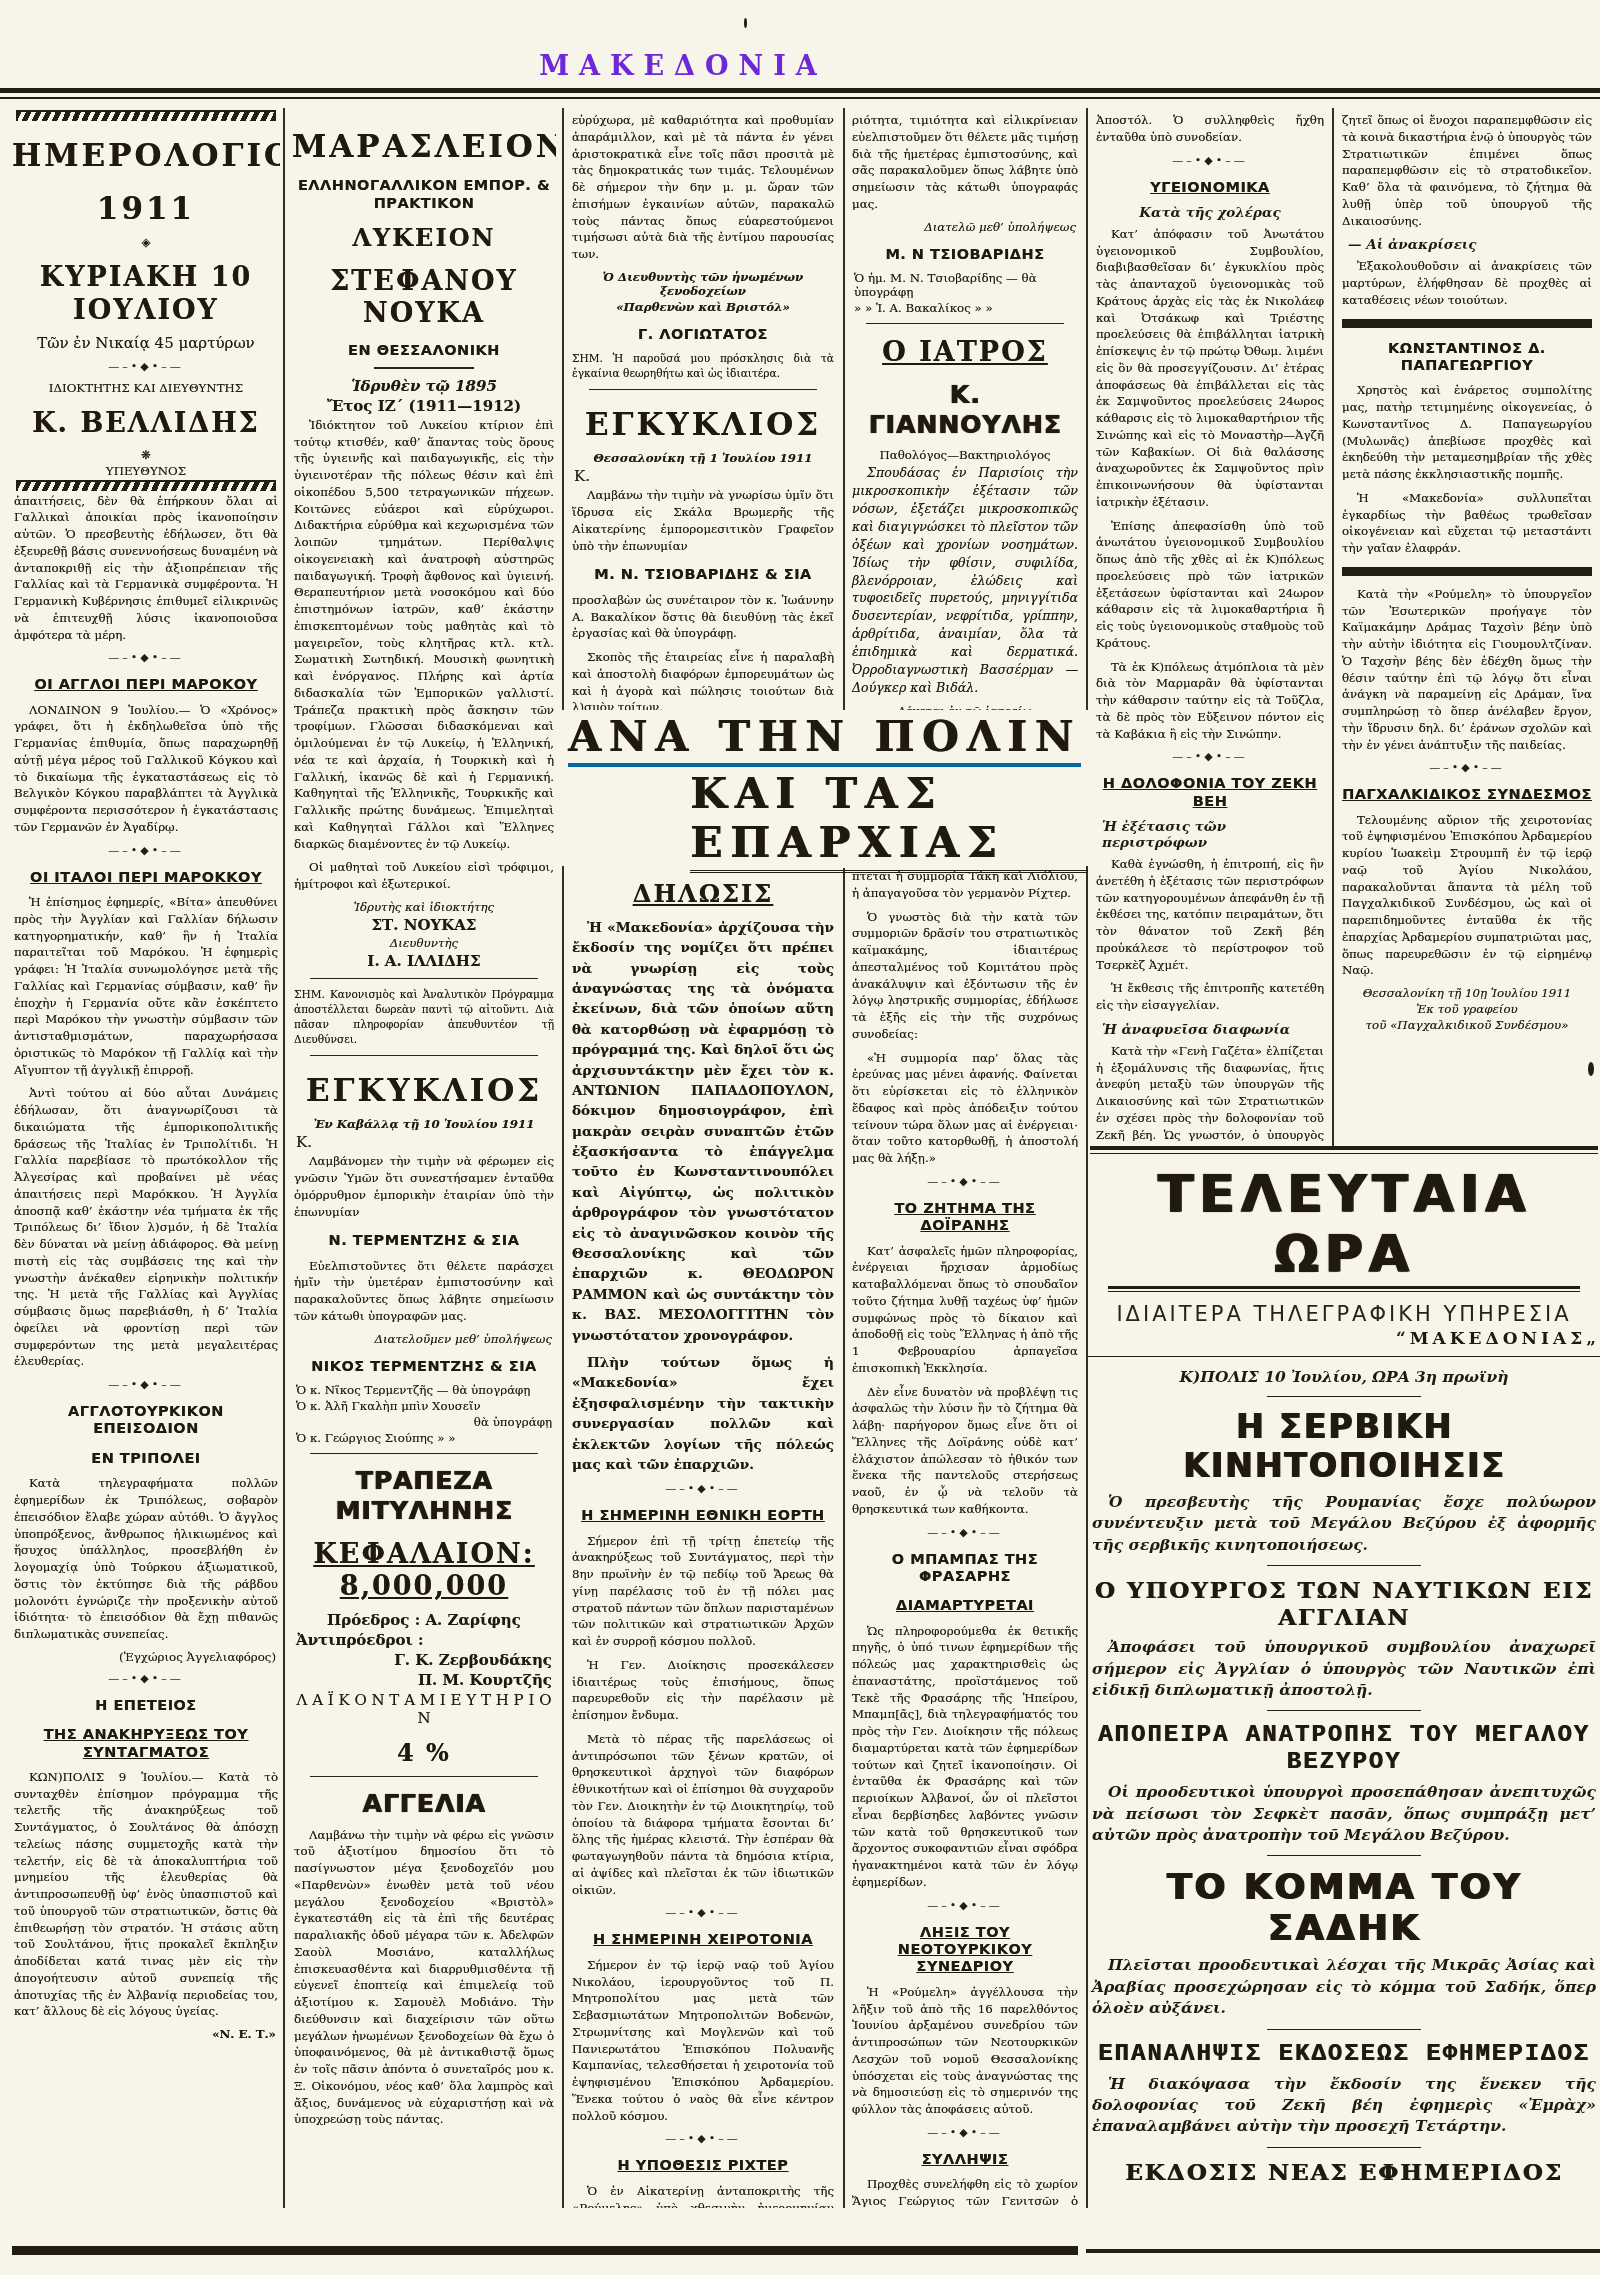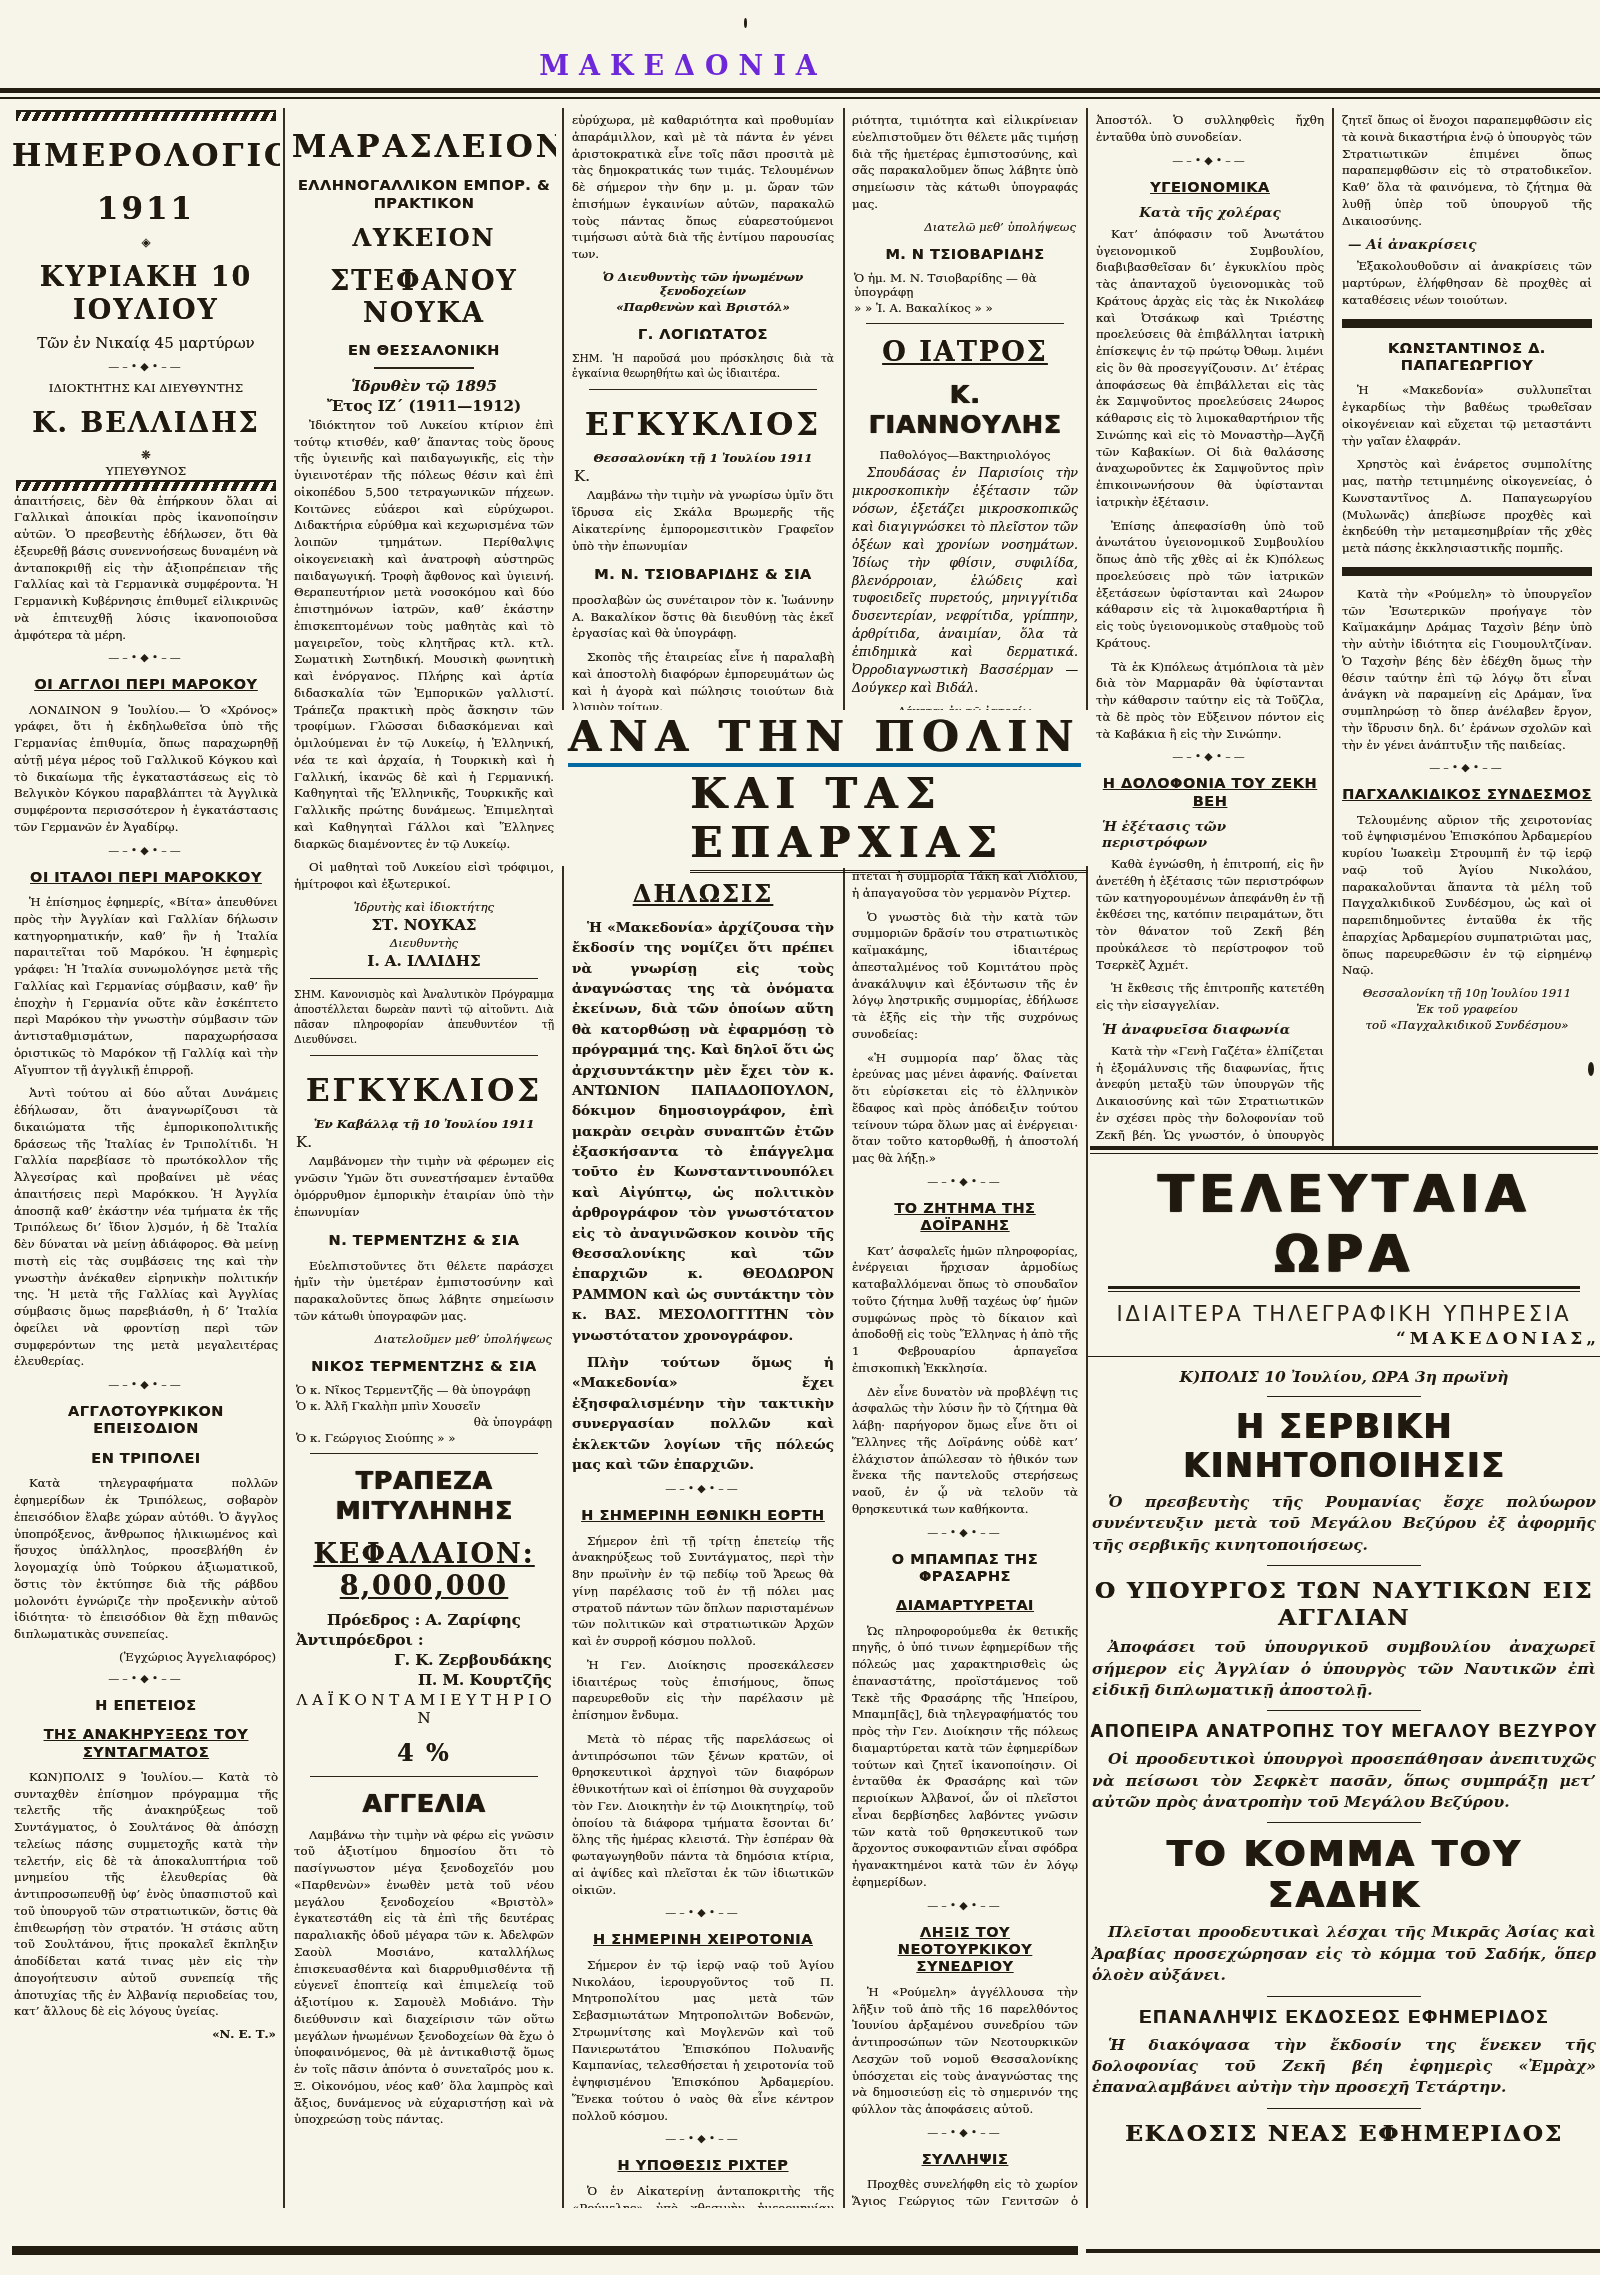--- a/index.html
+++ b/index.html
@@ -54,21 +54,21 @@
   .lh-title{font-family:"DejaVu Sans",sans-serif;font-weight:800;font-size:52px;letter-spacing:6px;
         text-align:center;margin:4px 0 2px;text-shadow:2px 0 0 #241d12,0 0 1px #241d12;}
   .lh-title-rule{border-top:3px solid #241d12;border-bottom:1px solid #241d12;height:2px;width:92%;margin:2px auto 10px;}
   .lh-sub1{font-family:"DejaVu Sans",sans-serif;font-weight:normal;font-size:21px;letter-spacing:3px;text-align:center;margin:6px 0 2px;color:#2b2315;}
   .lh-sub2{font-weight:bold;font-size:17px;letter-spacing:4px;text-align:right;margin:2px 0 6px;}
   .lh-dateline{font-weight:bold;font-style:italic;font-size:15.5px;text-align:center;margin:8px 0 4px;border-top:1.5px solid #241d12;padding-top:10px;}
   .lh-h{font-weight:bold;text-align:center;font-size:23px;letter-spacing:2px;margin:10px 2px 6px;
         font-family:"DejaVu Serif",serif;text-shadow:.7px 0 0 #241d12;}
   .lh-h.xl{font-family:"DejaVu Sans",sans-serif;font-size:33px;letter-spacing:2px;text-shadow:1.5px 0 0 #241d12;}
   .lh-h.fat{font-family:"DejaVu Sans",sans-serif;font-size:36px;letter-spacing:3px;text-shadow:2px 0 0 #241d12;}
-  .lh-h.cond{font-family:Liberation Sans, sans-serif;font-size:18px;}
+  .lh-h.cond{font-family:Liberation Mono, monospace;font-size:24px;}
   .lh-p{font-size:15.5px;line-height:1.38;text-align:justify;font-weight:600;font-style:italic;margin:0 4px 6px;text-indent:16px;}
   .lh-rule{width:30%;border-top:1.5px solid #241d12;margin:10px auto 2px;}
   .footer-bar{position:absolute;background:#241d12;}
   .spec{position:absolute;background:#241d12;border-radius:50%;}
 </style>
 </head>
 <body>
 
 <div class="page">
 
@@ -236,22 +236,22 @@
       <p class="b-p">Ἡ ἔκθεσις τῆς ἐπιτροπῆς κατετέθη εἰς τὴν εἰσαγγελίαν.</p>
       <div class="b-sub left">Ἡ ἀναφυεῖσα διαφωνία</div>
       <p class="b-p">Κατὰ τὴν «Γενὴ Γαζέτα» ἐλπίζεται ἡ ἐξομάλυνσις τῆς διαφωνίας, ἥτις ἀνεφύη μεταξὺ τῶν ὑπουργῶν τῆς Δικαιοσύνης καὶ τῶν Στρατιωτικῶν ἐν σχέσει πρὸς τὴν δολοφονίαν τοῦ Ζεκῆ βέη. Ὡς γνωστόν, ὁ ὑπουργὸς τῆς Δικαιοσύνης</p>
     </div>
   <div class="col" style="left:1340px;top:112px;width:254px;height:1030px;">
       <p class="b-p noind">ζητεῖ ὅπως οἱ ἔνοχοι παραπεμφθῶσιν εἰς τὰ κοινὰ δικαστήρια ἐνῷ ὁ ὑπουργὸς τῶν Στρατιωτικῶν ἐπιμένει ὅπως παραπεμφθῶσιν εἰς τὸ στρατοδικεῖον. Καθ’ ὅλα τὰ φαινόμενα, τὸ ζήτημα θὰ λυθῇ ὑπὲρ τοῦ ὑπουργοῦ τῆς Δικαιοσύνης.</p>
       <div class="b-sub left">— Αἱ ἀνακρίσεις</div>
       <p class="b-p">Ἐξακολουθοῦσιν αἱ ἀνακρίσεις τῶν μαρτύρων, ἐλήφθησαν δὲ προχθὲς αἱ καταθέσεις νέων τοιούτων.</p>
       <div class="b-bar"></div>
       <div class="b-h cond">ΚΩΝΣΤΑΝΤΙΝΟΣ Δ. ΠΑΠΑΓΕΩΡΓΙΟΥ</div>
+      <p class="b-p">Χρηστὸς καὶ ἐνάρετος συμπολίτης μας, πατὴρ τετιμημένης οἰκογενείας, ὁ Κωνσταντῖνος Δ. Παπαγεωργίου (Μυλωνᾶς) ἀπεβίωσε προχθὲς καὶ ἐκηδεύθη τὴν μεταμεσημβρίαν τῆς χθὲς μετὰ πάσης ἐκκλησιαστικῆς πομπῆς.</p>
       <p class="b-p">Ἡ «Μακεδονία» συλλυπεῖται ἐγκαρδίως τὴν βαθέως τρωθεῖσαν οἰκογένειαν καὶ εὔχεται τῷ μεταστάντι τὴν γαῖαν ἐλαφράν.</p>
-      <p class="b-p">Χρηστὸς καὶ ἐνάρετος συμπολίτης μας, πατὴρ τετιμημένης οἰκογενείας, ὁ Κωνσταντῖνος Δ. Παπαγεωργίου (Μυλωνᾶς) ἀπεβίωσε προχθὲς καὶ ἐκηδεύθη τὴν μεταμεσημβρίαν τῆς χθὲς μετὰ πάσης ἐκκλησιαστικῆς πομπῆς.</p>
       <div class="b-bar"></div>
       <p class="b-p">Κατὰ τὴν «Ρούμελη» τὸ ὑπουργεῖον τῶν Ἐσωτερικῶν προήγαγε τὸν Καϊμακάμην Δράμας Ταχσὶν βέην ὑπὸ τὴν αὐτὴν ἰδιότητα εἰς Γιουμουλτζίναν. Ὁ Ταχσὴν βέης δὲν ἐδέχθη ὅμως τὴν θέσιν ταύτην ἐπὶ τῷ λόγῳ ὅτι εἶναι ἀνάγκη νὰ παραμείνῃ εἰς Δράμαν, ἵνα συμπληρώσῃ τὸ ὅπερ ἀνέλαβεν ἔργον, τὴν ἵδρυσιν δηλ. δι’ ἐράνων σχολῶν καὶ τὴν ἐν γένει ἀνάπτυξιν τῆς παιδείας.</p>
       <div class="b-orn">—–•◆•–—</div>
       <div class="b-h cond ul">ΠΑΓΧΑΛΚΙΔΙΚΟΣ ΣΥΝΔΕΣΜΟΣ</div>
       <p class="b-p">Τελουμένης αὔριον τῆς χειροτονίας τοῦ ἐψηφισμένου Ἐπισκόπου Ἀρδαμερίου κυρίου Ἰωακεὶμ Στρουμπῆ ἐν τῷ ἱερῷ ναῷ τοῦ Ἁγίου Νικολάου, παρακαλοῦνται ἅπαντα τὰ μέλη τοῦ Παγχαλκιδικοῦ Συνδέσμου, ὡς καὶ οἱ παρεπιδημοῦντες ἐνταῦθα ἐκ τῆς ἐπαρχίας Ἀρδαμερίου συμπατριῶται μας, ὅπως παρευρεθῶσιν ἐν τῷ εἰρημένῳ Ναῷ.</p>
       <div class="b-line center italic">Θεσσαλονίκη τῇ 10ῃ Ἰουλίου 1911</div>
       <div class="b-line center italic">Ἐκ τοῦ γραφείου</div>
       <div class="b-line center italic">τοῦ «Παγχαλκιδικοῦ Συνδέσμου»</div>
     </div>
 

